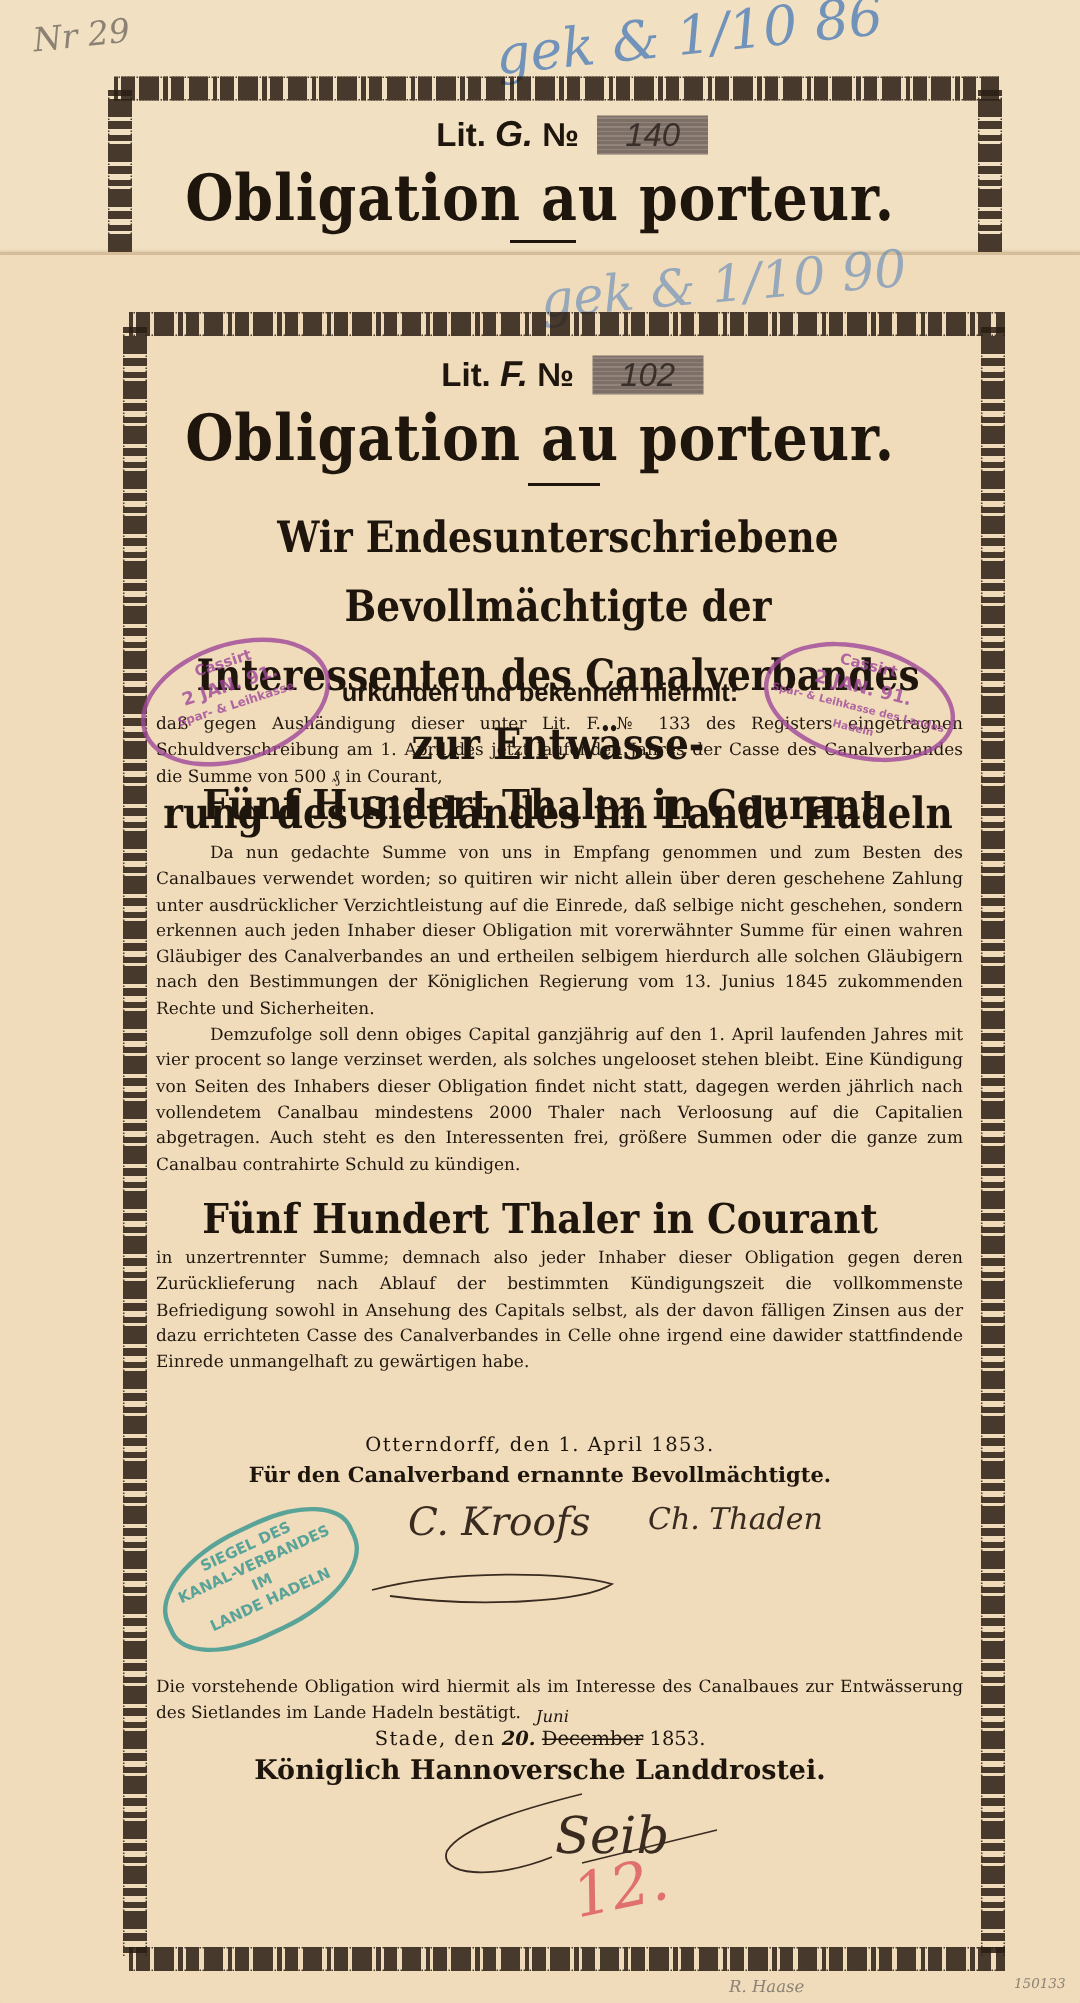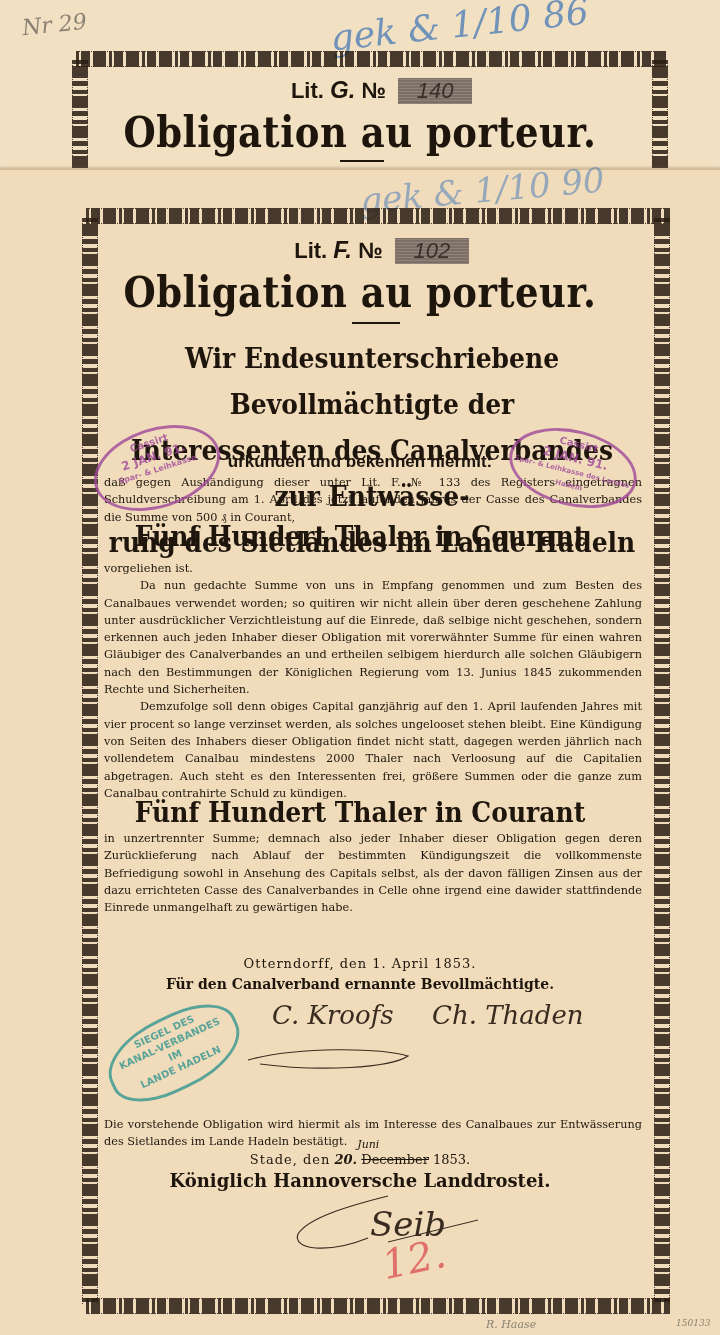--- a/index.html
+++ b/index.html
@@ -88,21 +88,20 @@
 
 <div class="sub" style="top:452px;">urkunden und bekennen hiermit:</div>
 
 <div class="body" style="top:474px;">
   <p>daß gegen Aushändigung dieser unter Lit. F. № 133 des Registers eingetragnen Schuldverschreibung am 1. April des jetzt laufenden Jahres der Casse des Canalverbandes die Summe von 500 ₰ in Courant,</p>
 </div>
 
 <div class="amount" style="top:522px;">Fünf Hundert Thaler in Courant</div>
 
 <div class="body" style="top:560px;">
-  <p>vorgeliehen ist.</p>
   <p class="ind">Da nun gedachte Summe von uns in Empfang genommen und zum Besten des Canalbaues verwendet worden; so quitiren wir nicht allein über deren geschehene Zahlung unter ausdrücklicher Verzichtleistung auf die Einrede, daß selbige nicht geschehen, sondern erkennen auch jeden Inhaber dieser Obligation mit vorerwähnter Summe für einen wahren Gläubiger des Canalverbandes an und ertheilen selbigem hierdurch alle solchen Gläubigern nach den Bestimmungen der Königlichen Regierung vom 13. Junius 1845 zukommenden Rechte und Sicherheiten.</p>
   <p class="ind">Demzufolge soll denn obiges Capital ganzjährig auf den 1. April laufenden Jahres mit vier procent so lange verzinset werden, als solches ungelooset stehen bleibt. Eine Kündigung von Seiten des Inhabers dieser Obligation findet nicht statt, dagegen werden jährlich nach vollendetem Canalbau mindestens 2000 Thaler nach Verloosung auf die Capitalien abgetragen. Auch steht es den Interessenten frei, größere Summen oder die ganze zum Canalbau contrahirte Schuld zu kündigen.</p>
 </div>
 
 <div class="amount" style="top:798px;">Fünf Hundert Thaler in Courant</div>
 
 <div class="body" style="top:830px;">
   <p>in unzertrennter Summe; demnach also jeder Inhaber dieser Obligation gegen deren Zurücklieferung nach Ablauf der bestimmten Kündigungszeit die vollkommenste Befriedigung sowohl in Ansehung des Capitals selbst, als der davon fälligen Zinsen aus der dazu errichteten Casse des Canalverbandes in Celle ohne irgend eine dawider stattfindende Einrede unmangelhaft zu gewärtigen habe.</p>
 </div>
 
@@ -110,21 +109,21 @@
 <div class="center" style="top:976px;font-size:14px;font-weight:bold;">Für den Canalverband ernannte Bevollmächtigte.</div>
 
 <div class="seal" style="left:104px;top:1016px;width:134px;height:64px;padding-top:4px;">
   <div>SIEGEL DES</div>
   <div>KANAL-VERBANDES</div>
   <div>IM</div>
   <div>LANDE HADELN</div>
 </div>
 
 <div class="sig" style="left:272px;top:1000px;font-size:26px;">C. Kroofs</div>
-<div class="sig" style="left:432px;top:1000px;font-size:26px;text-align:center;">Ch. Thaden</div>
+<div class="sig" style="left:432px;top:1000px;font-size:20px;text-align:center;">Ch. Thaden</div>
 <svg style="position:absolute;left:240px;top:1038px;" width="180" height="36">
   <path d="M8 22 C60 8,140 10,168 18 C150 30,80 34,20 26" fill="none" stroke="#3a2b20" stroke-width="1.2"></path>
 </svg>
 
 <div class="body" style="top:1116px;">
   <p>Die vorstehende Obligation wird hiermit als im Interesse des Canalbaues zur Entwässerung des Sietlandes im Lande Hadeln bestätigt.</p>
 </div>
 <div class="center" style="top:1152px;font-size:13px;">
   <span style="letter-spacing:1px;">Stade, den</span>
   <span style="font-style:italic;font-weight:bold;">20.</span>

